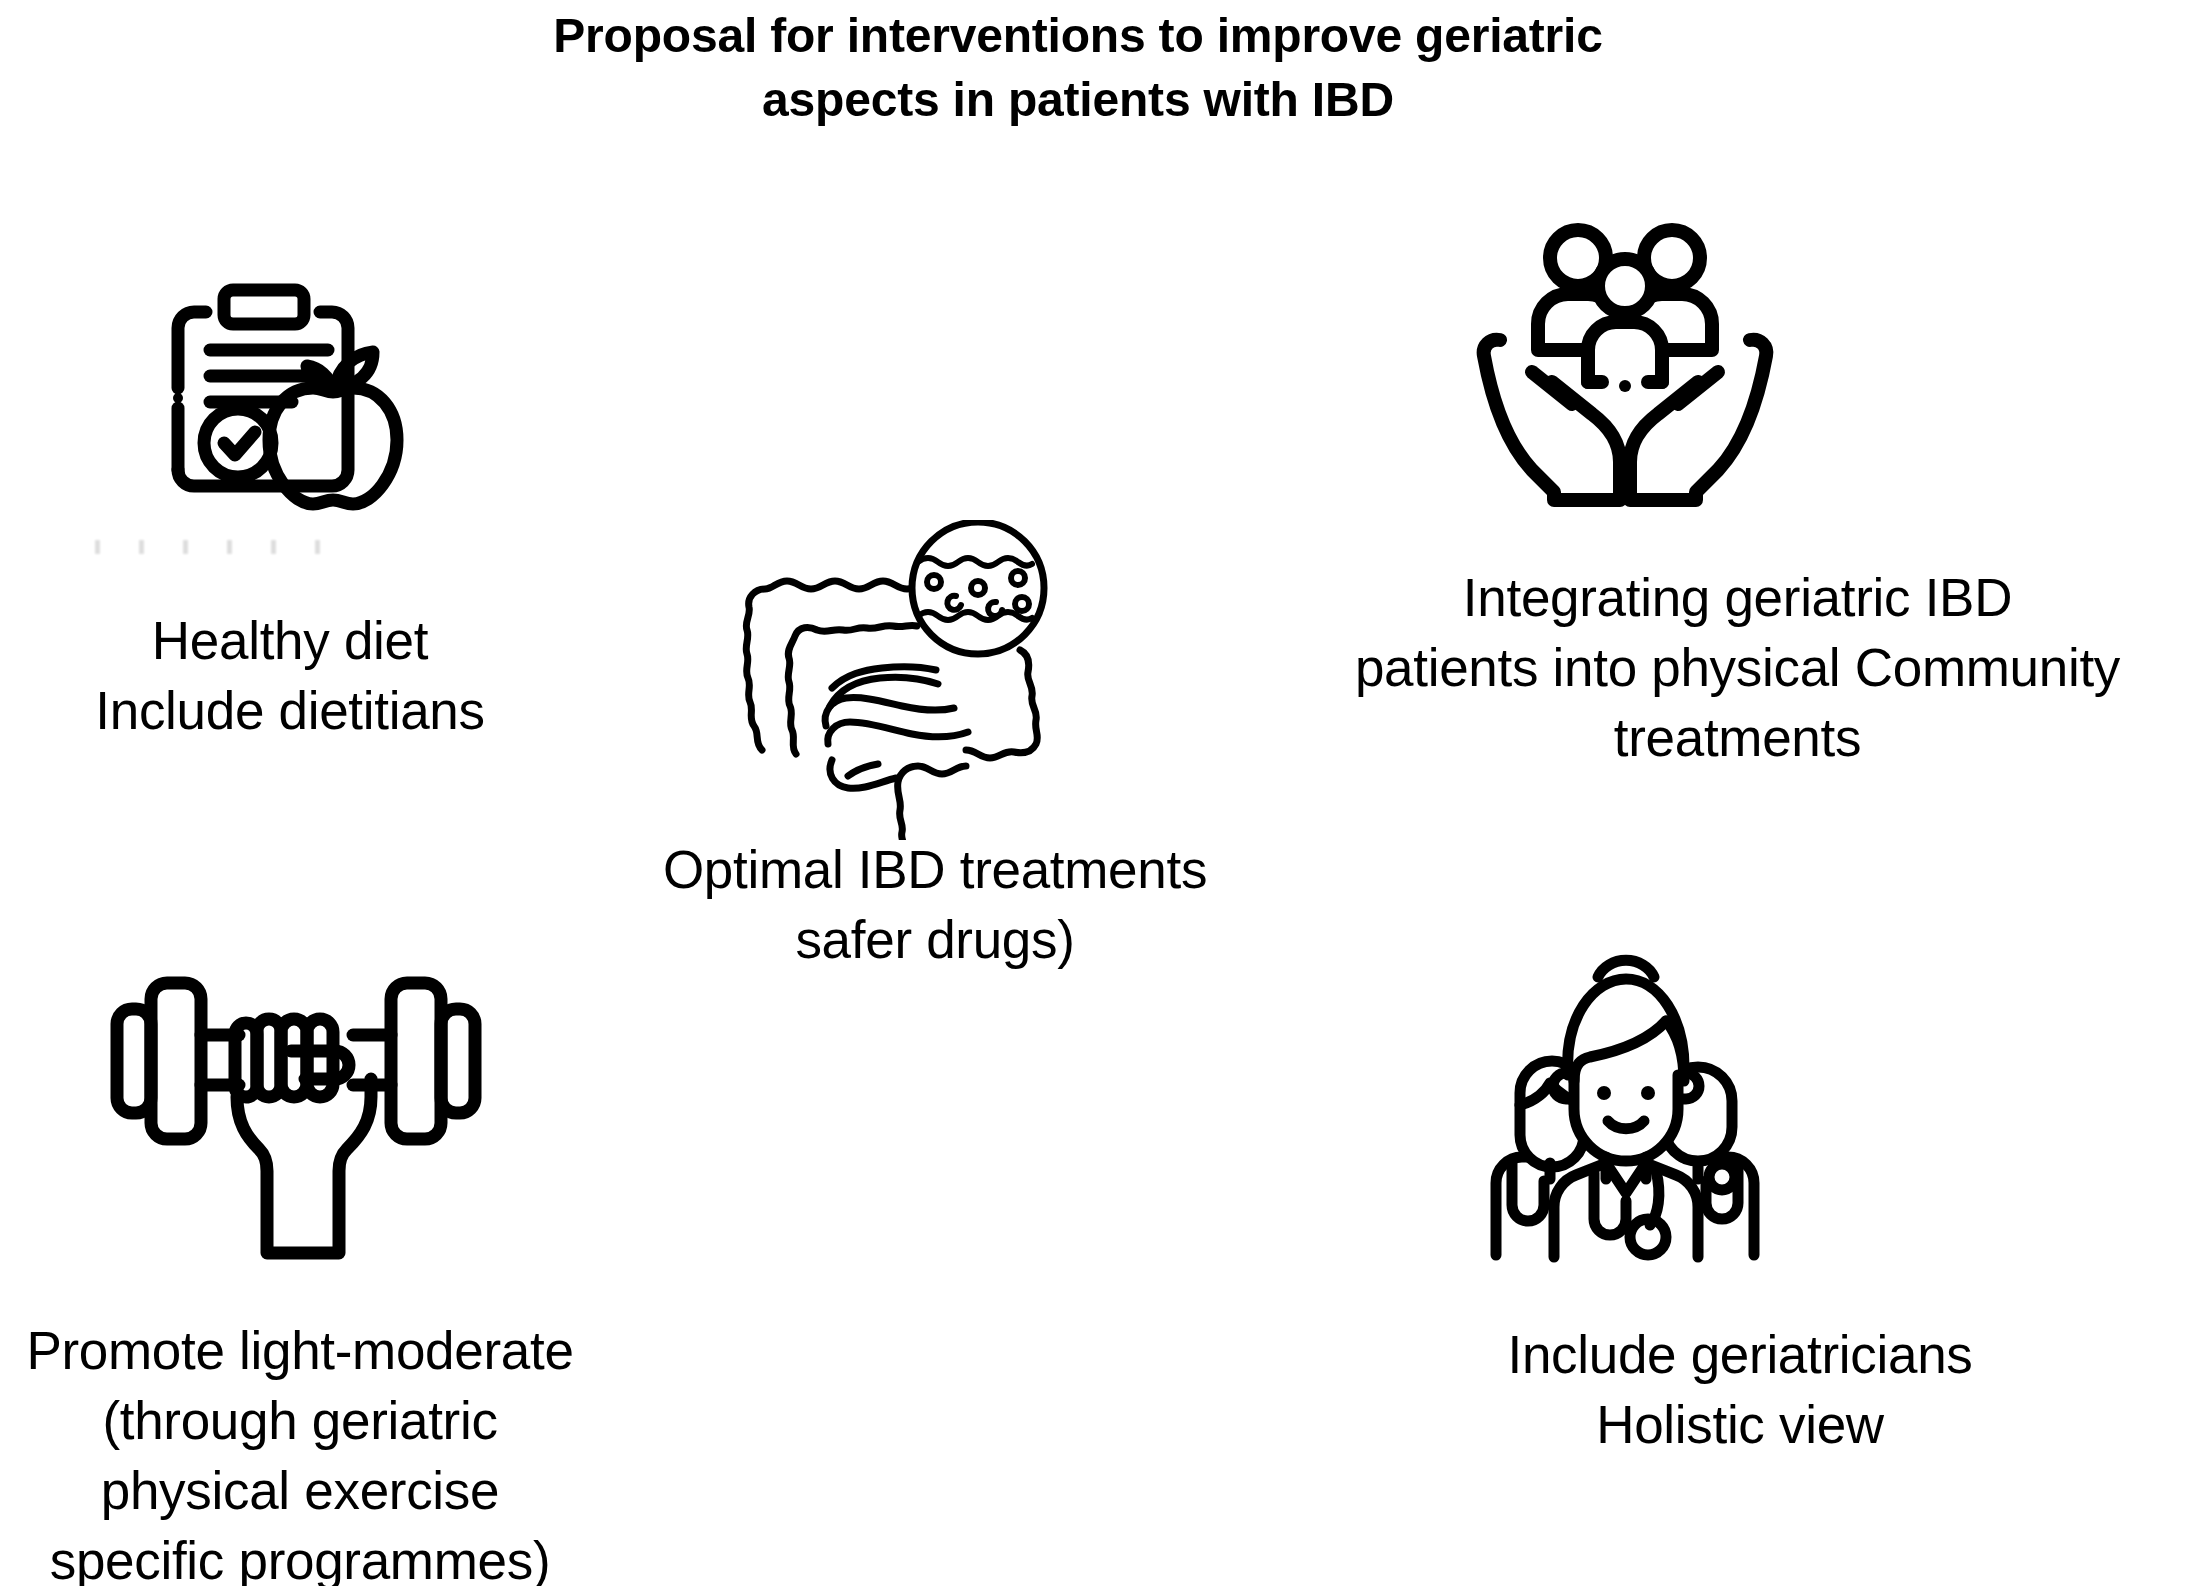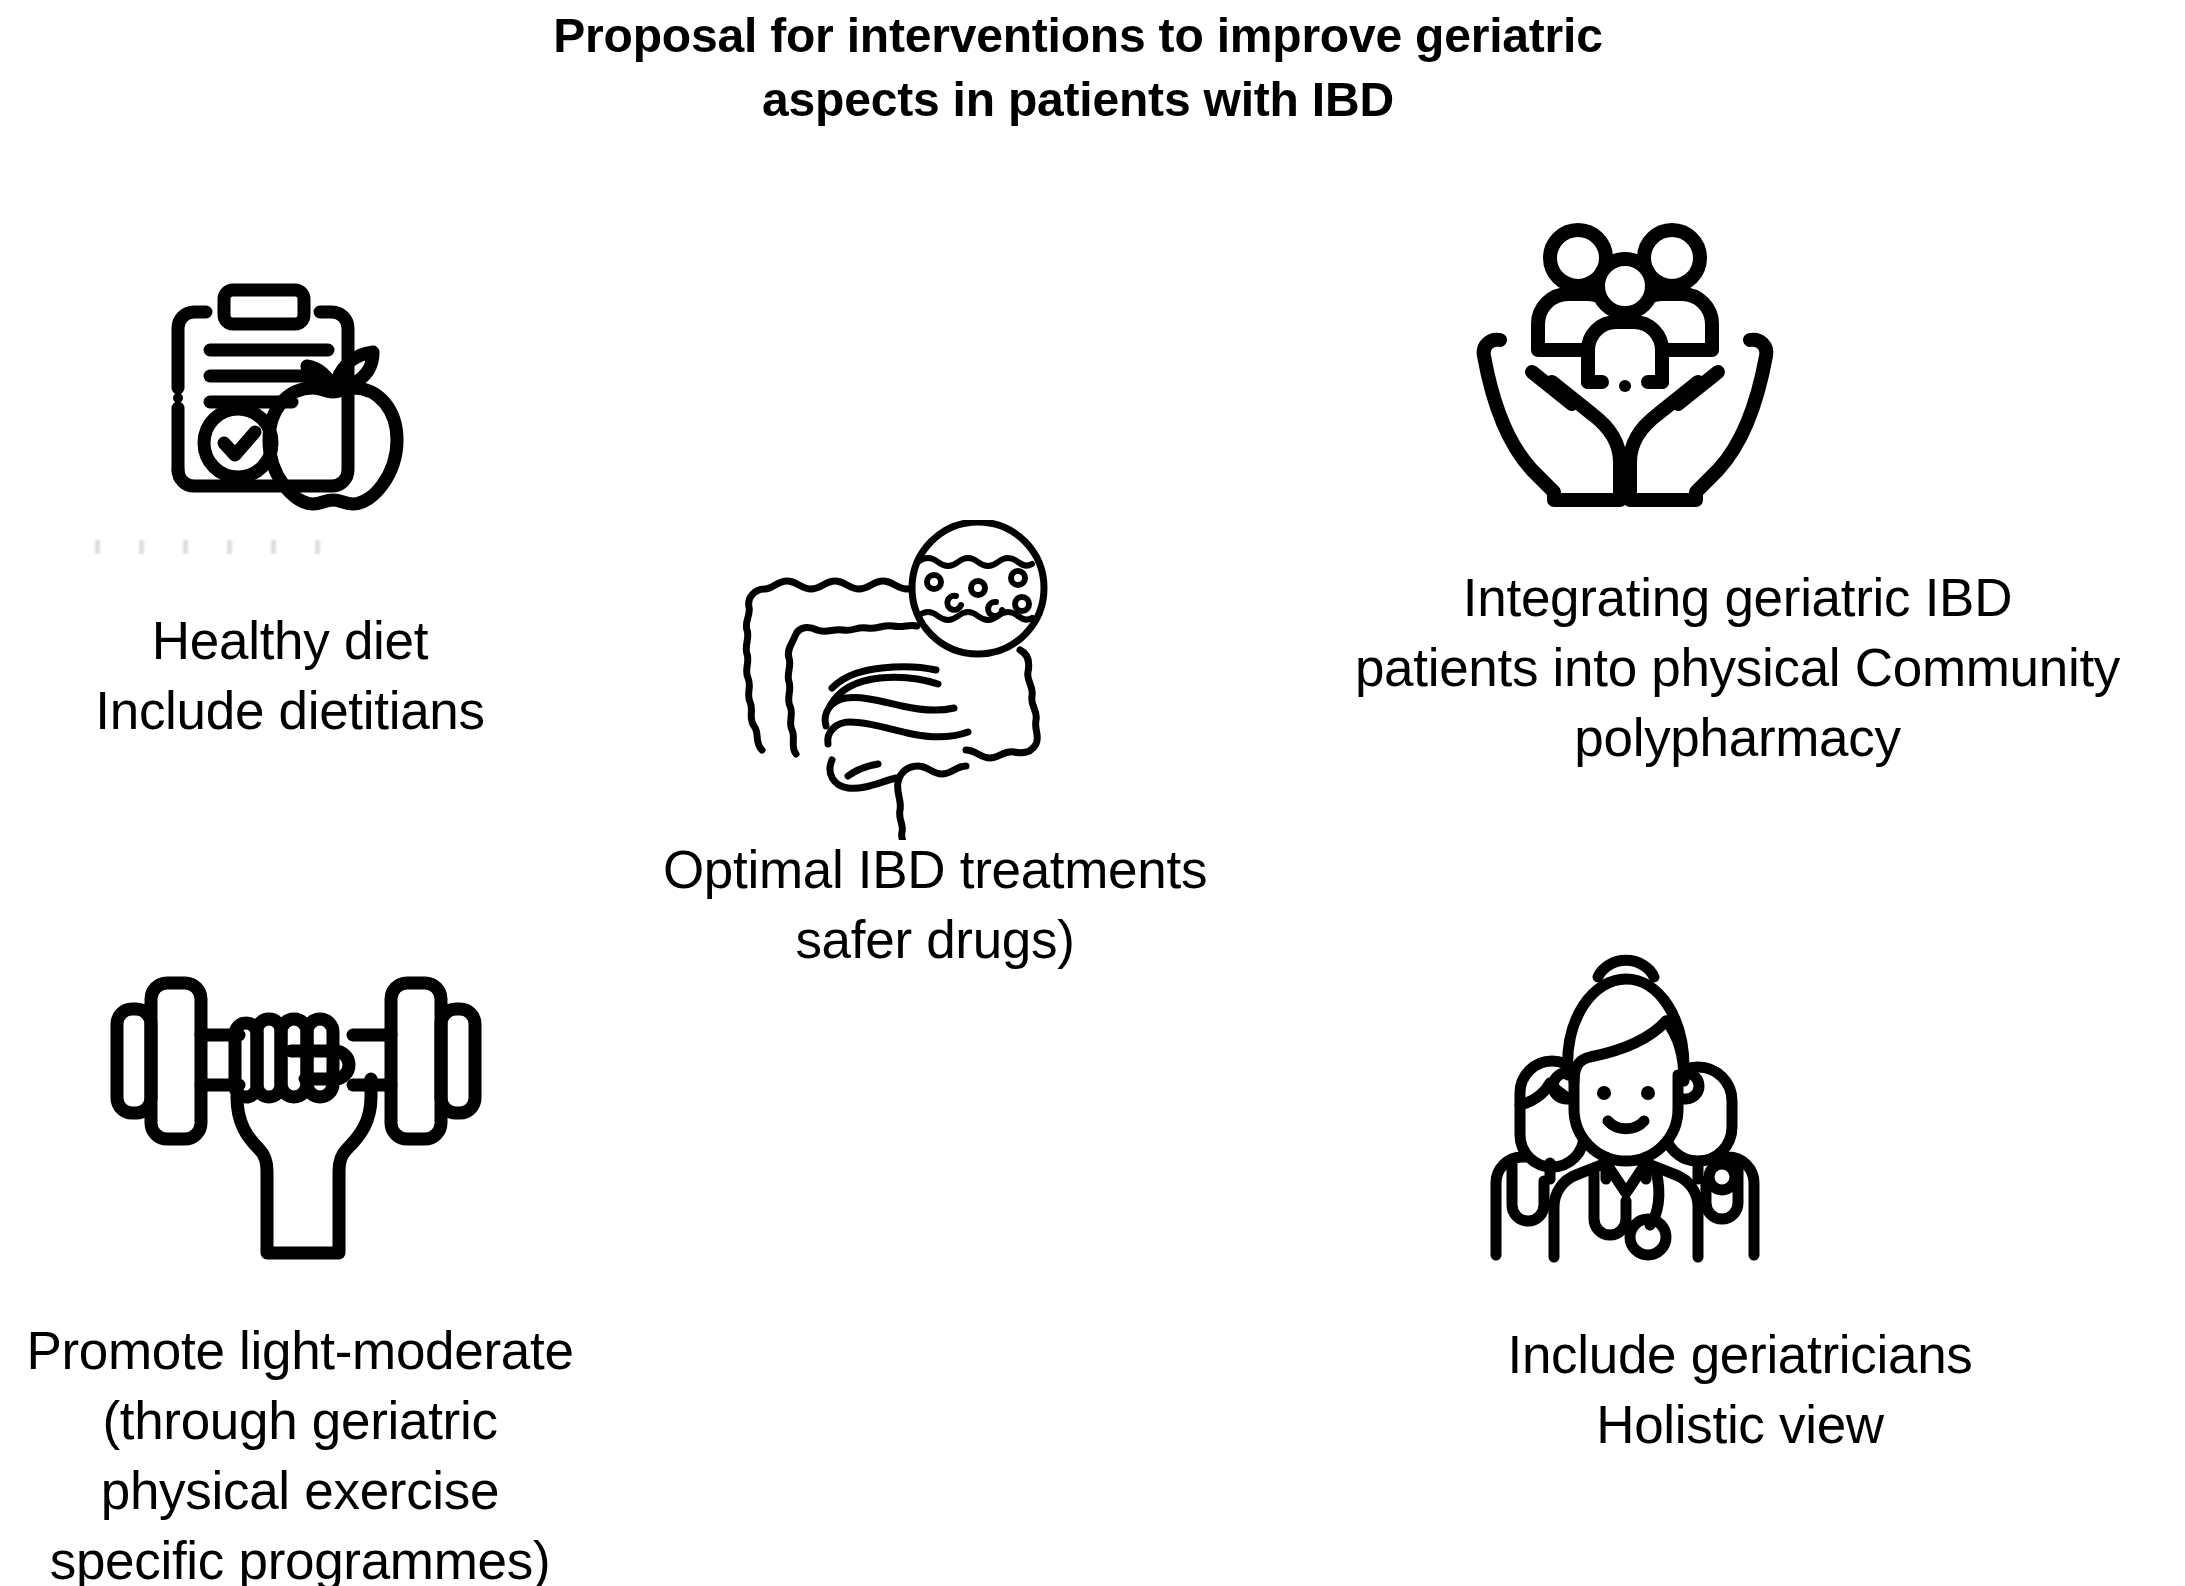--- a/index.html
+++ b/index.html
@@ -167,21 +167,21 @@
                c-8 44 -22 86 -48 114
                l-22 22 v8 h-66 v-38
                c0 -20 12 -36 28 -48
                l40 -32"></path>
       <path d="M248 162 l-40 32"></path>
     </svg>
   </div>
   <div class="caption" id="cap-community">
     <span class="cline">Integrating geriatric IBD</span>
     <span class="cline">patients into physical Community</span>
-    <span class="cline">polypharmacy</span>
+    <span class="cline">treatments</span>
   </div>
 
   <div class="icon-wrap" id="icon-intestine">
     <svg viewBox="0 0 350 320" xmlns="http://www.w3.org/2000/svg" fill="none" stroke="#000" stroke-width="7" stroke-linecap="round" stroke-linejoin="round">
 
       <path d="M42 230
                c-8 -8 -2 -16 -8 -24 c-6 -8 0 -16 -4 -24
                c-4 -8 2 -16 -2 -24 c-4 -8 2 -16 -1 -24
                c-3 -8 3 -16 0 -24 c-3 -8 4 -15 2 -23
                c-2 -10 6 -18 16 -18

